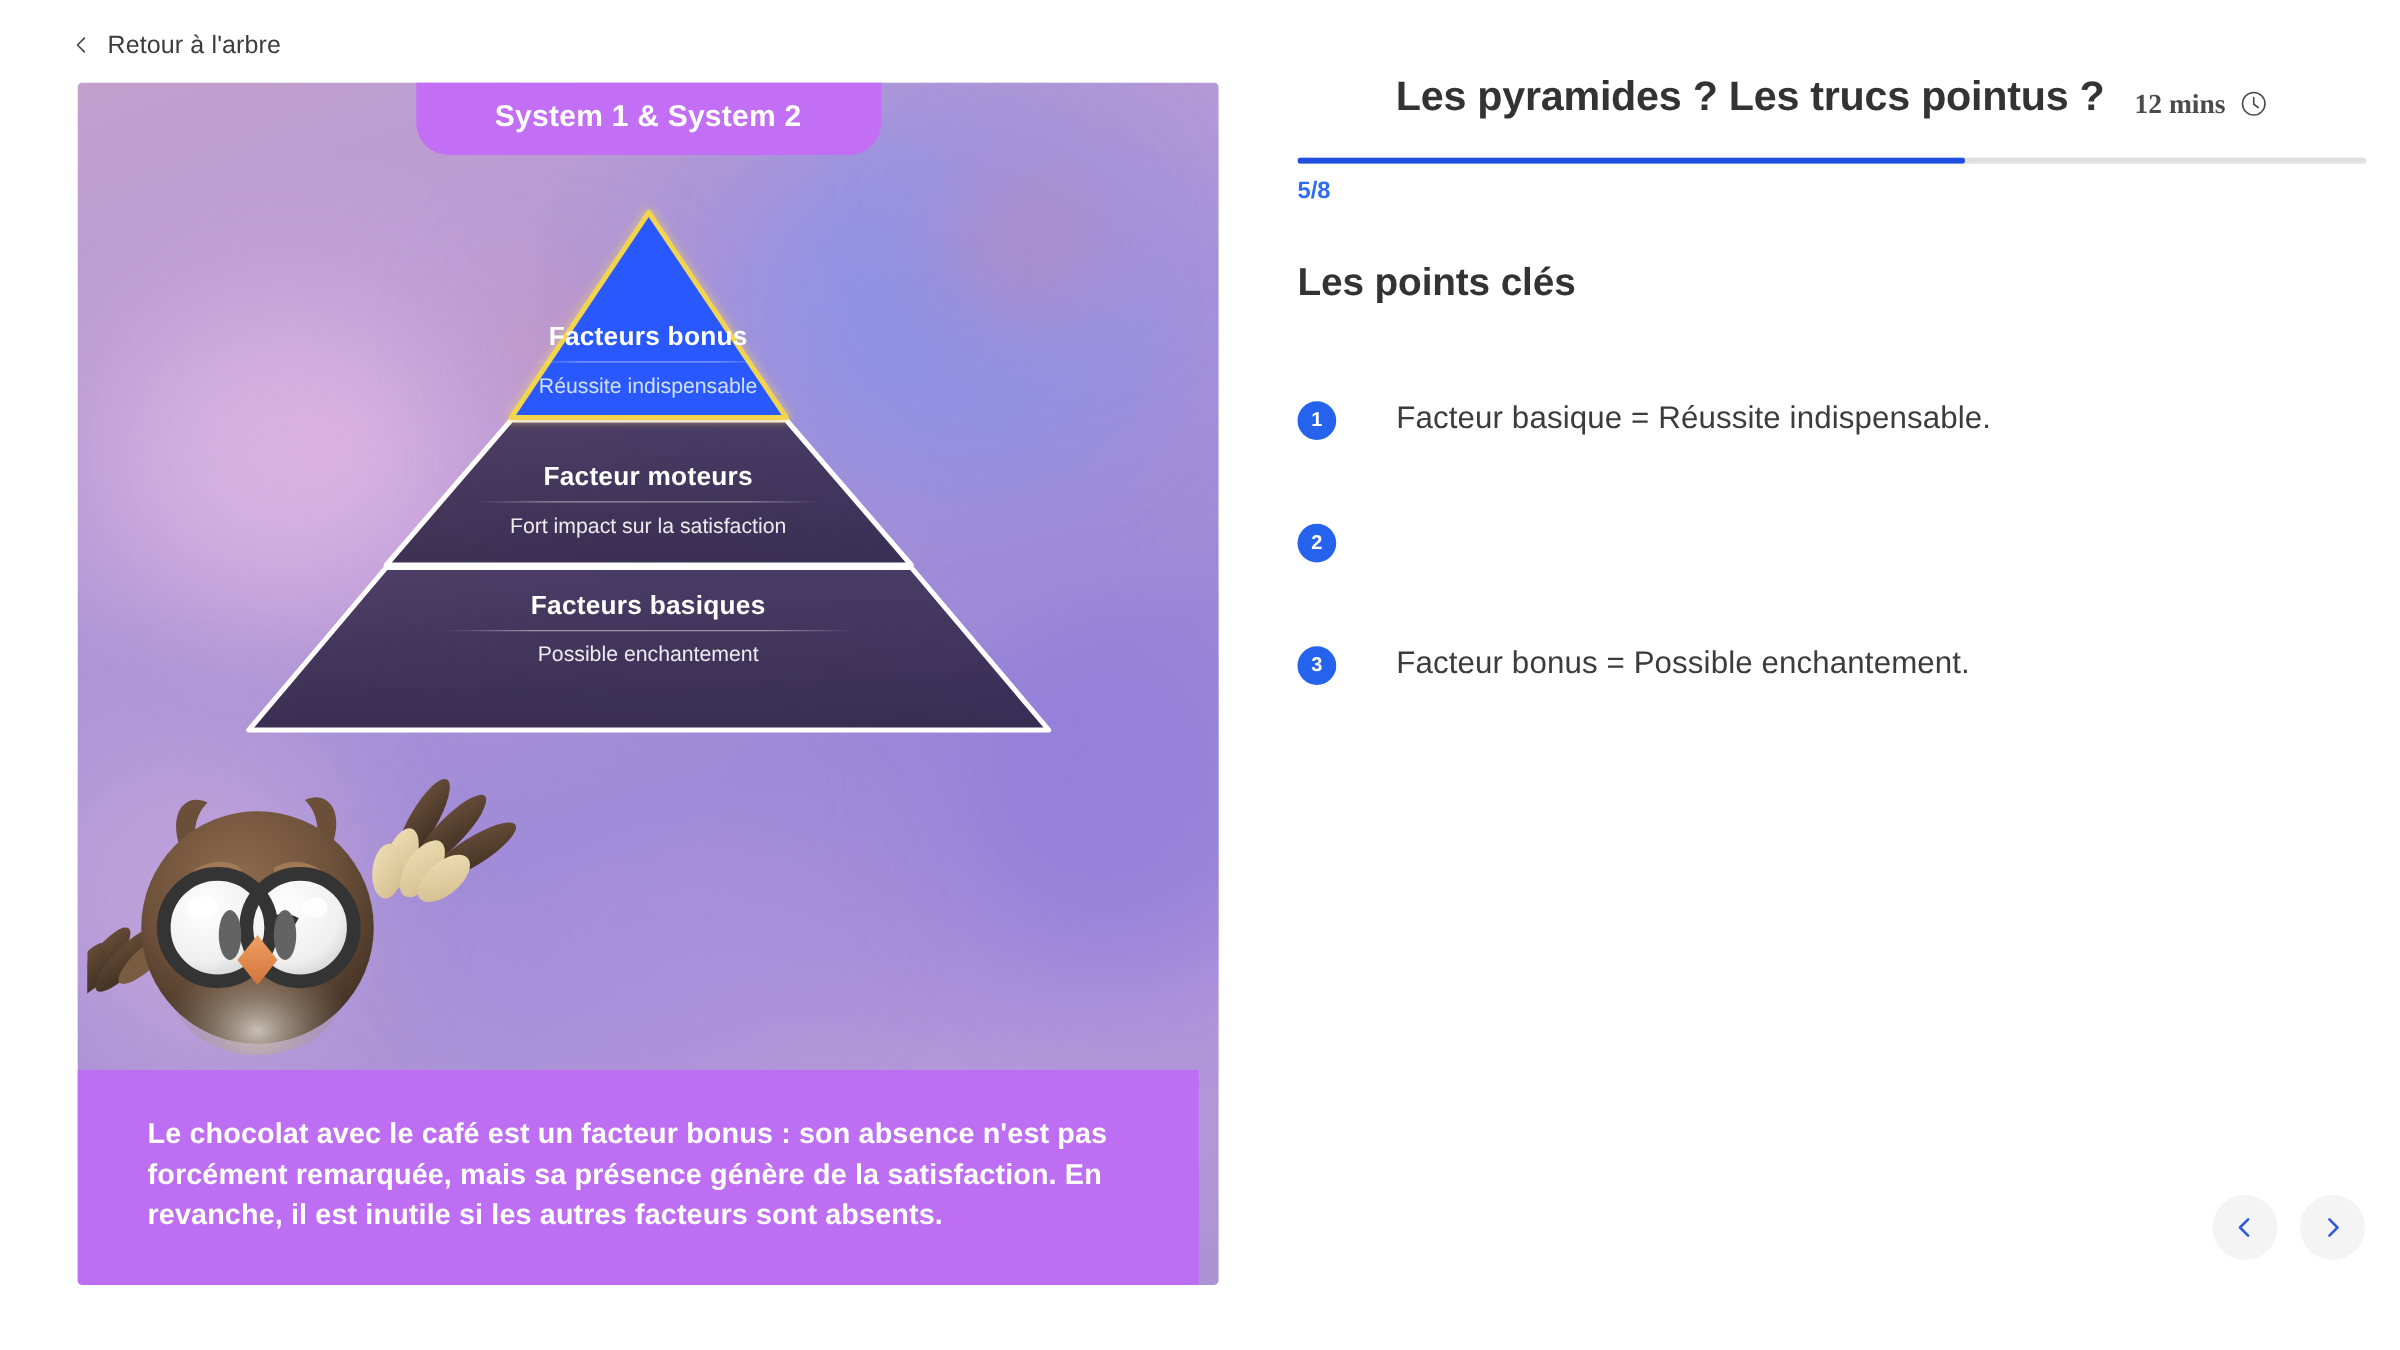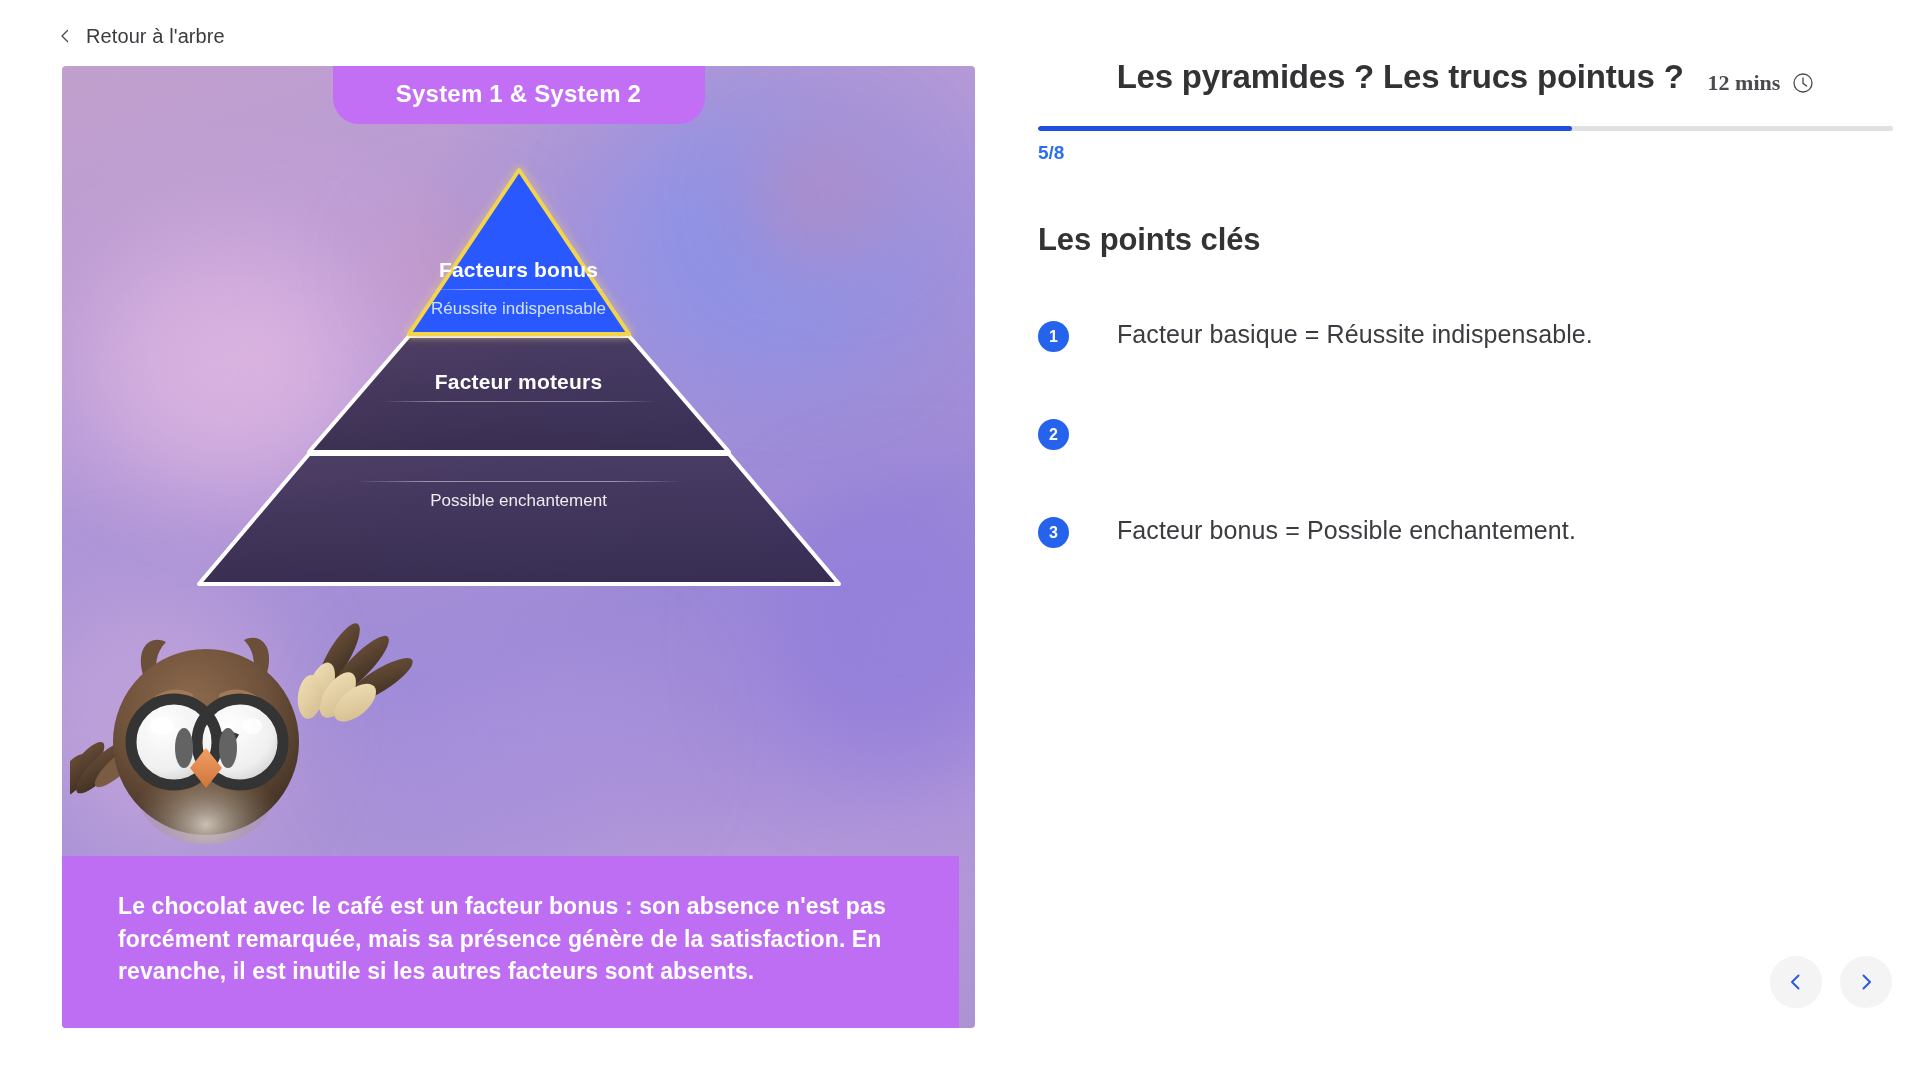--- a/index.html
+++ b/index.html
@@ -232,21 +232,21 @@
   .progress-count {
     position: absolute;
     left: 0; top: 142px;
     font-size: 19px;
     font-weight: 600;
     color: #2f6df0;
   }
 
   .section-title {
     position: absolute;
-    left: 0; top: 222px;
+    left: 0; top: 208px;
     font-size: 31px;
     font-weight: 600;
     color: #333336;
     letter-spacing: -0.1px;
   }
 
   .points {
     position: absolute;
     left: 0; top: 318px;
     width: 830px;
@@ -360,23 +360,25 @@
 
       <div class="tier-label tier-top">
         <div class="tier-title">Facteurs bonus</div>
         <div class="tier-rule"></div>
         <div class="tier-sub tinted" style="max-width:180px;margin-left:auto;margin-right:auto;">Réussite indispensable</div>
       </div>
 
       <div class="tier-label tier-mid">
         <div class="tier-title">Facteur moteurs</div>
         <div class="tier-rule"></div>
+        <div class="tier-sub">Fort impact sur la satisfaction</div>
       </div>
 
       <div class="tier-label tier-bot">
+        <div class="tier-title">Facteurs basiques</div>
         <div class="tier-rule"></div>
         <div class="tier-sub">Possible enchantement</div>
       </div>
     </div>
 
     <div class="owl">
       <svg viewBox="0 0 400 230" aria-hidden="true">
         <defs>
           <radialGradient id="owlBody" cx="42%" cy="30%" r="78%">
             <stop offset="0%" stop-color="#8d6a4e"></stop>

